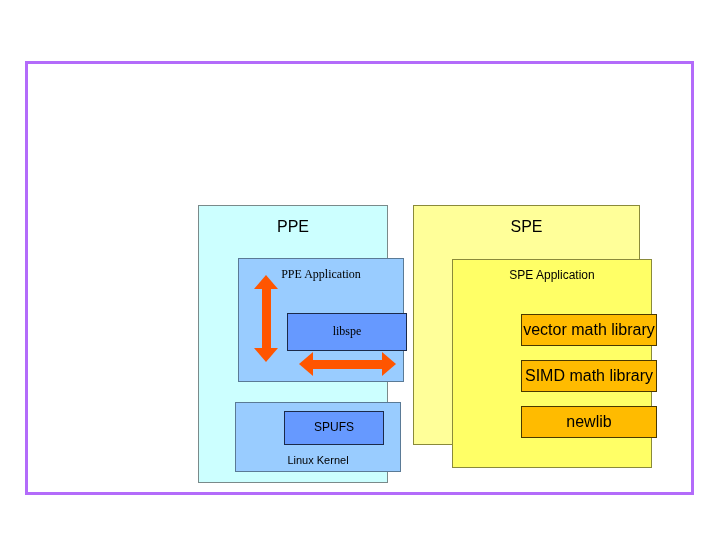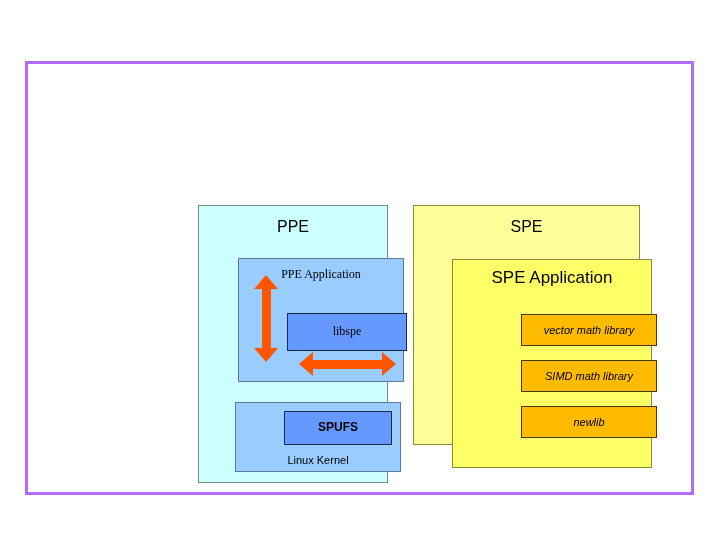--- a/index.html
+++ b/index.html
@@ -97,28 +97,27 @@
     left: 0;
     right: 0;
     bottom: 5px;
     font-size: 11px;
     text-align: center;
   }
 
   #spufs-box {
     left: 24px;
     top: 8px;
-    width: 108px;
+    width: 100px;
     height: 34px;
     background: #6699ff;
     border: 1px solid #1b2a4a;
     display: flex;
     align-items: center;
     justify-content: flex-end;
-    font-weight: bold;
   }
   #spufs-box > .box-label { font-size: 12px; }
 
   
   #spe-panel {
     left: 361px;
     top: 141px;
     width: 227px;
     height: 240px;
     background: #ffff99;
@@ -132,34 +131,34 @@
   #spe-application {
     left: 14px;
     top: 53px;
     width: 200px;
     height: 209px;
     background: #ffff66;
     border: 1px solid #8a8a3a;
   }
   #spe-application > .box-label {
     margin-top: 9px;
-    font-size: 17px;
+    font-size: 12px;
   }
 
   .lib-box {
     background: #ffbb00;
     border: 1px solid #4a3800;
     left: 44px;
     width: 136px;
     height: 32px;
     display: flex;
     align-items: center;
     justify-content: center;
   }
-  .lib-box > .box-label { font-size: 11px; font-style: italic; }
+  .lib-box > .box-label { font-size: 16px; }
   #lib-vector { top: 54px; }
   #lib-simd   { top: 100px; }
   #lib-newlib { top: 146px; }
 
   
   .arrow-shaft-v {
     position: absolute;
     width: 9px;
     background: #ff5500;
   }

